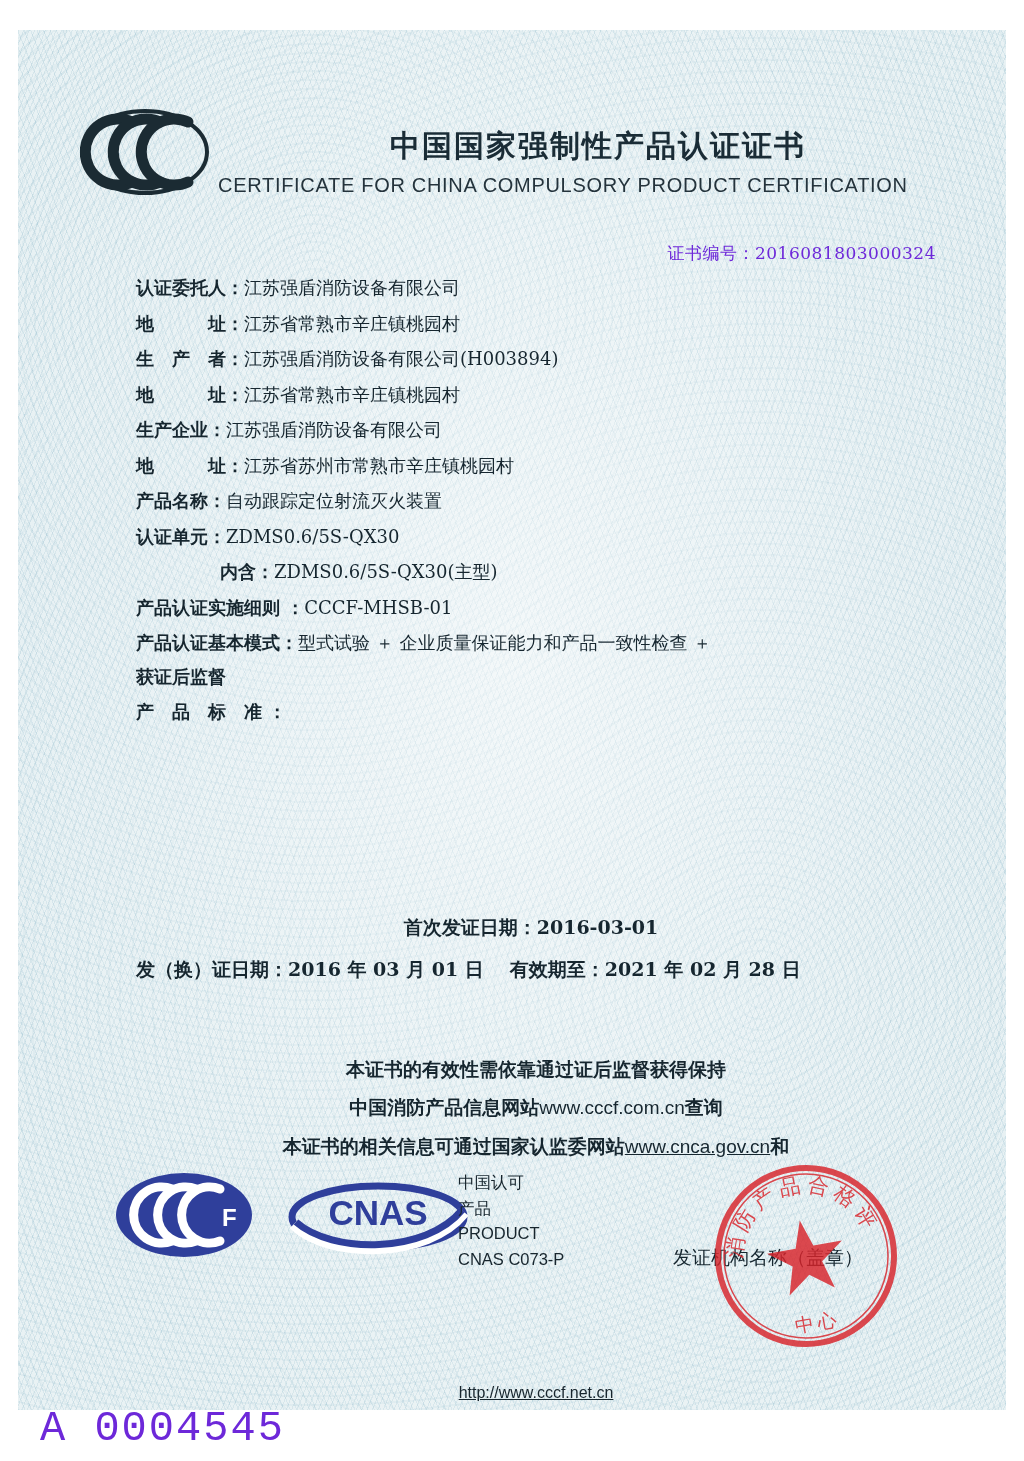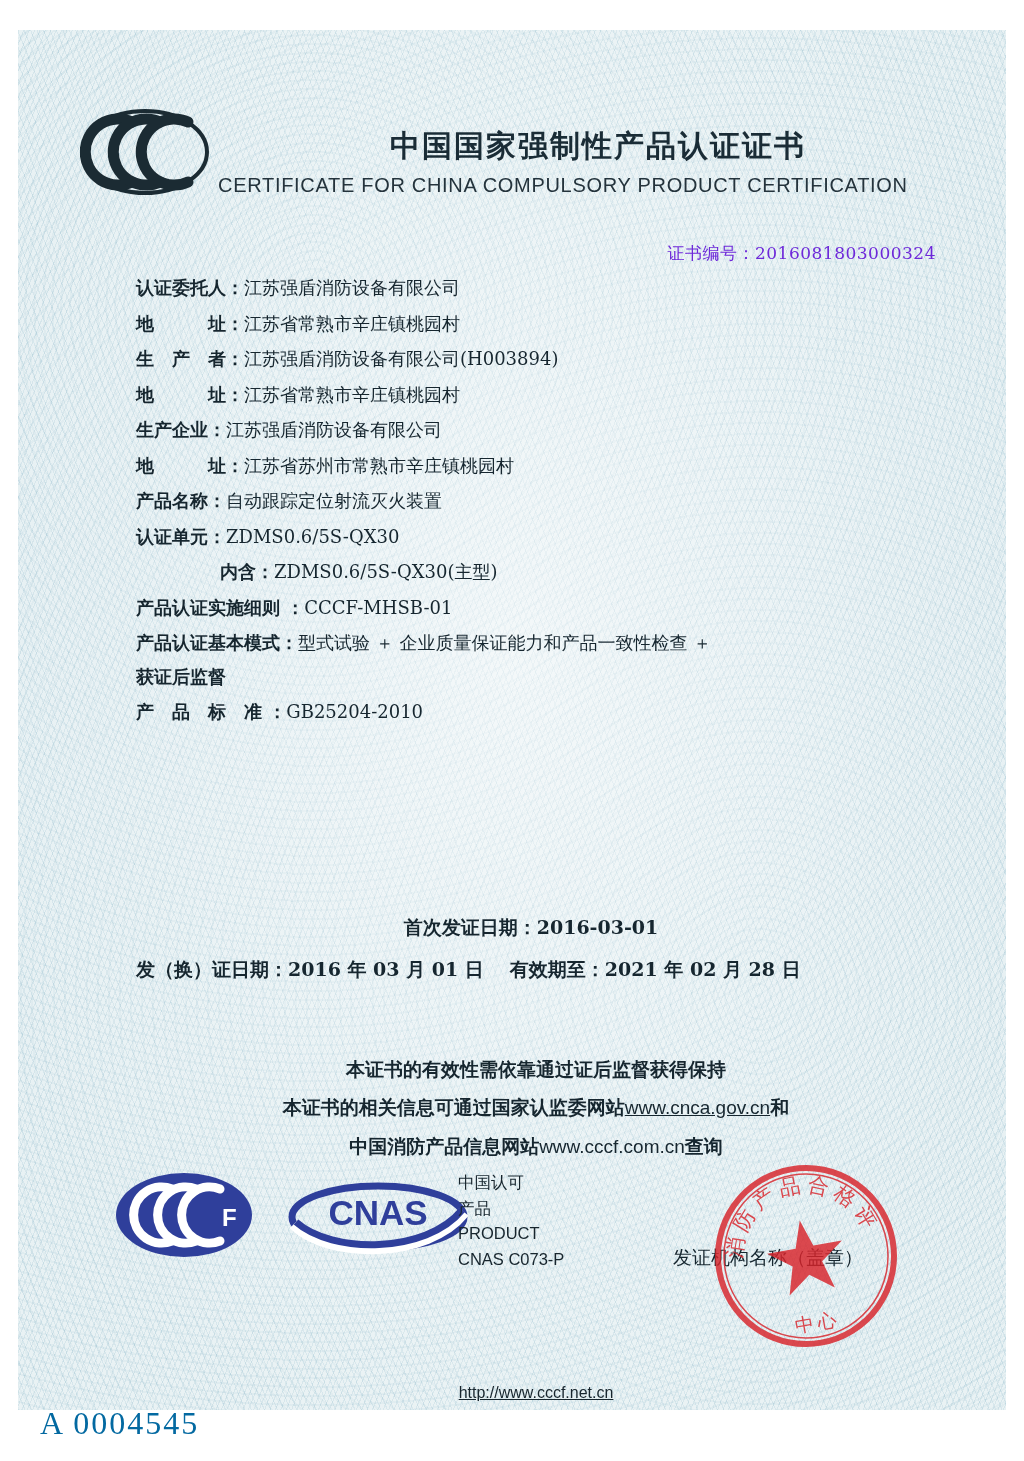--- a/index.html
+++ b/index.html
@@ -271,23 +271,23 @@
     text-align: center;
     font-family: "Liberation Sans", sans-serif;
     font-size: 16px;
     color: #17252d;
     text-decoration: underline;
   }
   .serial {
     position: absolute;
     left: 40px;
     top: 1405px;
-    font-family: Liberation Serif, serif;
-    font-size: 32px;
-    color: #0369a1;
+    font-family: Liberation Mono, monospace;
+    font-size: 42px;
+    color: #6d28d9;
     letter-spacing: 2px;
   }
 </style>
 </head>
 <body>
 
 <div id="cert">
 
   <div class="paper">
     <div class="paper-fade"></div>
@@ -368,39 +368,38 @@
         <span class="lbl">产品认证基本模式：</span>
         <span class="val">型式试验 ＋ 企业质量保证能力和产品一致性检查 ＋</span>
       </div>
 
       <div class="row continued">
         <span class="lbl">获证后监督</span>
       </div>
 
       <div class="row">
         <span class="lbl">产　品　标　准 ：</span>
-        <span class="val">GB25204-2010</span>
       </div>
 
     </div>
 
 
     <div class="first-issue">首次发证日期：2016-03-01</div>
 
     <div class="issue-line">
       <span>发（换）证日期：</span><span>2016 年 03 月 01 日</span><span class="gap"></span><span>有效期至：</span><span>2021 年 02 月 28 日</span>
     </div>
 
     <div class="notes">
       <div>本证书的有效性需依靠通过证后监督获得保持</div>
       <div>
+        <span>中国消防产品信息网站</span><span class="url2">www.cccf.com.cn</span><span>查询</span>
+      </div>
+      <div>
         <span>本证书的相关信息可通过国家认监委网站</span><span class="link">www.cnca.gov.cn</span><span>和</span>
-      </div>
-      <div>
-        <span>中国消防产品信息网站</span><span class="url2">www.cccf.com.cn</span><span>查询</span>
       </div>
     </div>
 
     <div class="cccf-mark">
       <svg viewBox="0 0 140 86" width="140" height="86">
         <ellipse cx="70" cy="43" rx="68" ry="42" fill="#2f3f9b"></ellipse>
         <path d="M58 17 A28 28 0 1 0 58 69" fill="none" stroke="#ffffff" stroke-width="9" stroke-linecap="round"></path>
         <path d="M82 17 A28 28 0 1 0 82 69" fill="none" stroke="#ffffff" stroke-width="9" stroke-linecap="round"></path>
         <path d="M106 17 A28 28 0 1 0 106 69" fill="none" stroke="#ffffff" stroke-width="9" stroke-linecap="round"></path>
         <text x="108" y="54" font-family="Liberation Sans, sans-serif" font-size="24" font-weight="bold" fill="#ffffff">F</text>

